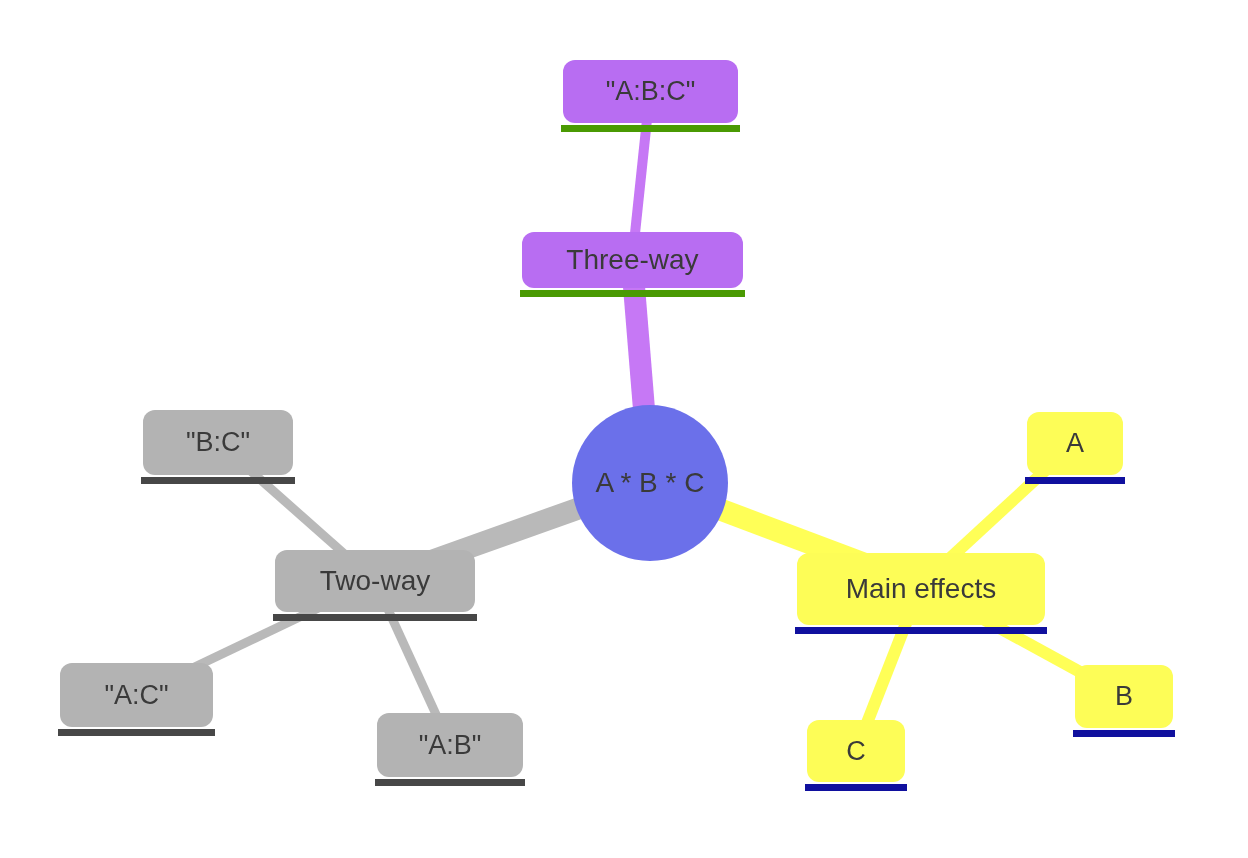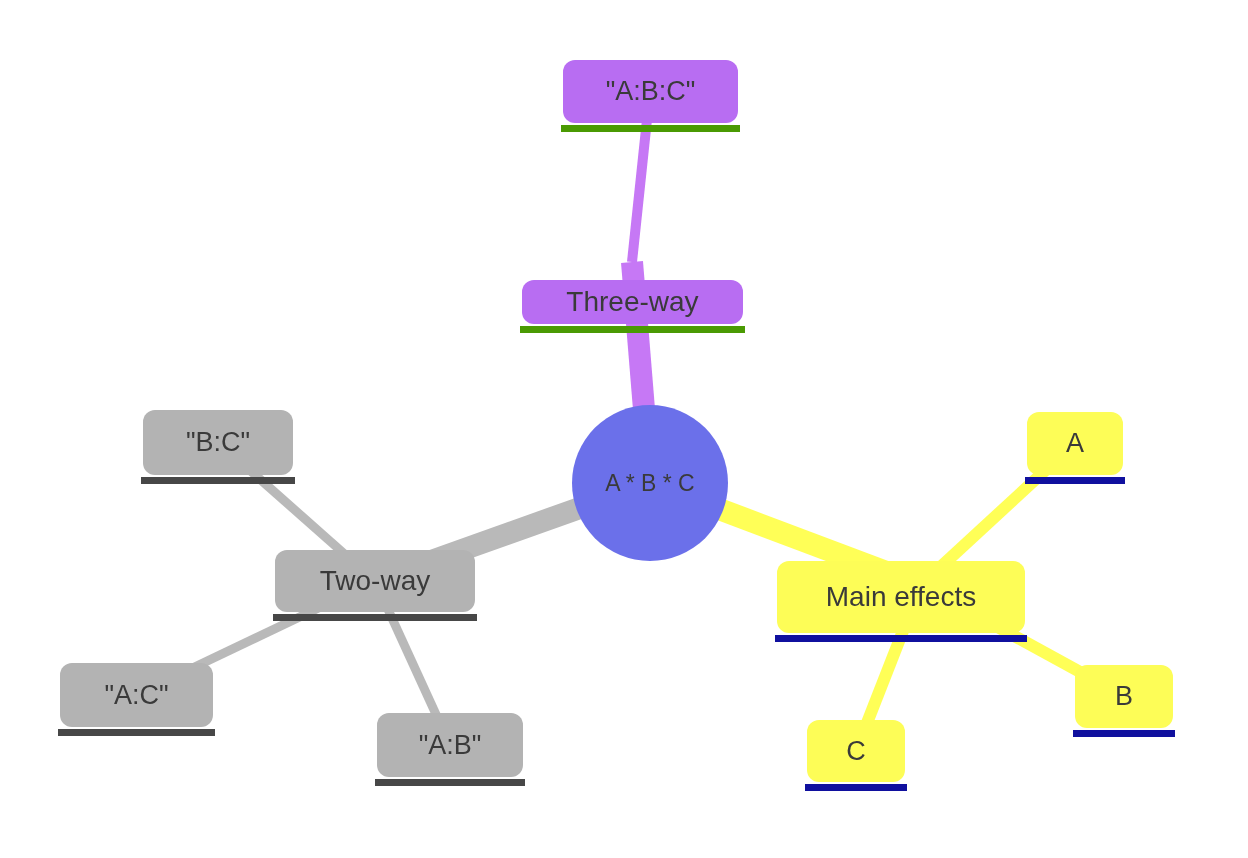--- a/index.html
+++ b/index.html
@@ -54,21 +54,21 @@
   .root-circle {
     position: absolute;
     left: 572px; top: 405px;
     width: 156px; height: 156px;
     border-radius: 50%;
     background: var(--root-fill);
     display: flex;
     align-items: center;
     justify-content: center;
     color: var(--text);
-    font-size: 23px;
+    font-size: 28px;
   }
 </style>
 </head>
 <body>
 
 <div class="canvas">
 
   <svg class="edges" viewBox="0 0 1248 858">
     <line class="edge-purple" x1="650" y1="483" x2="632" y2="262" stroke-width="22"></line>
     <line class="edge-purple" x1="632" y1="262" x2="650" y2="91" stroke-width="10"></line>
@@ -82,21 +82,21 @@
     <line class="edge-yellow" x1="921" y1="585" x2="1075" y2="443" stroke-width="12"></line>
     <line class="edge-yellow" x1="921" y1="585" x2="1124" y2="696" stroke-width="12"></line>
     <line class="edge-yellow" x1="921" y1="585" x2="856" y2="751" stroke-width="12"></line>
   </svg>
 
   <div class="node n-purple" style="left:563px; top:60px; width:175px; height:63px;">
     <span>"A:B:C"</span>
     <div class="underline ul-green"></div>
   </div>
 
-  <div class="node hub n-purple" style="left:522px; top:232px; width:221px; height:44px;margin-top:48px;">
+  <div class="node hub n-purple" style="left:522px; top:232px; width:221px; height:56px;">
     <span>Three-way</span>
     <div class="underline ul-green"></div>
   </div>
 
   <div class="root-circle">
     <span>A * B * C</span>
   </div>
 
   <div class="node n-gray" style="left:143px; top:410px; width:150px; height:65px;">
     <span>"B:C"</span>
@@ -111,21 +111,21 @@
   <div class="node n-gray" style="left:60px; top:663px; width:153px; height:64px;">
     <span>"A:C"</span>
     <div class="underline ul-dark"></div>
   </div>
 
   <div class="node n-gray" style="left:377px; top:713px; width:146px; height:64px;">
     <span>"A:B"</span>
     <div class="underline ul-dark"></div>
   </div>
 
-  <div class="node hub n-yellow" style="left:777px; top:553px; width:248px; height:72px;margin-top:8px;">
+  <div class="node hub n-yellow" style="left:797px; top:553px; width:248px; height:72px;">
     <span>Main effects</span>
     <div class="underline ul-navy"></div>
   </div>
 
   <div class="node n-yellow" style="left:1027px; top:412px; width:96px; height:63px;">
     <span>A</span>
     <div class="underline ul-navy"></div>
   </div>
 
   <div class="node n-yellow" style="left:1075px; top:665px; width:98px; height:63px;">

